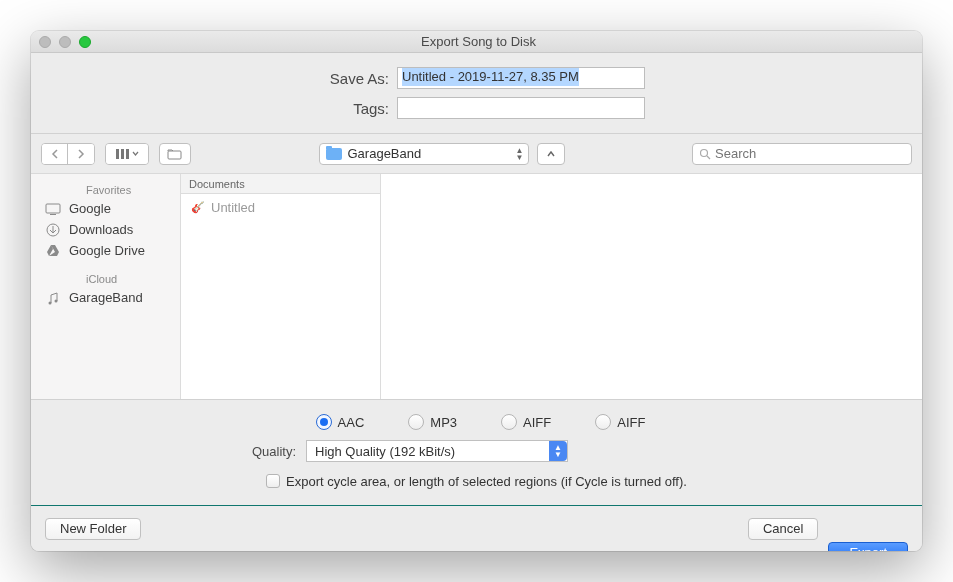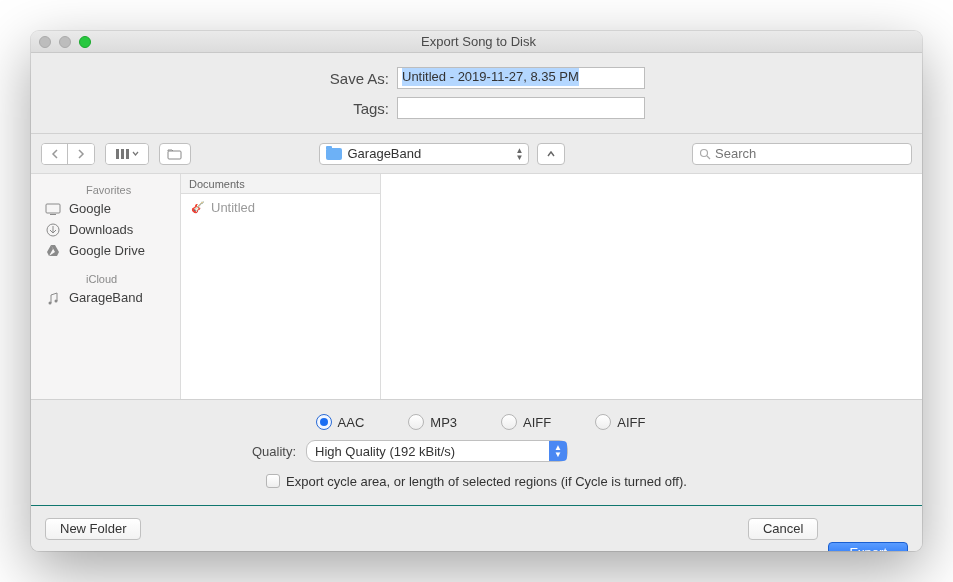--- a/index.html
+++ b/index.html
@@ -51,21 +51,21 @@
 .preview { flex: 1; }
 
 .options { border-top: 1px solid #d1d1d1; background: #ececec; padding: 14px 0 14px 0; display: flex; flex-direction: column; gap: 10px; }
 .radio-row { display: flex; gap: 44px; justify-content: center; padding-left: 8px; }
 .radio-item { display: flex; align-items: center; gap: 6px; font-size: 13px; }
 .radio-outer { width: 16px; height: 16px; border-radius: 50%; border: 1px solid #b5b5b5; background: linear-gradient(#fff,#eee); display: flex; align-items: center; justify-content: center; }
 .radio-item.selected .radio-outer { border-color: #2a6bd6; background: radial-gradient(#fff 0%, #e8f0ff 100%); }
 .radio-item.selected .radio-inner { width: 8px; height: 8px; border-radius: 50%; background: #1b6ef3; }
 .quality-row { display: flex; align-items: center; justify-content: center; gap: 10px; }
 .quality-label { width: 265px; text-align: right; color: #4a4a4a; }
-.select { width: 262px; height: 22px; border: 1px solid #c0c0c0; border-radius: 9px; background: #fff; display: flex; align-items: center; padding: 0 0 0 8px; position: relative; font-size: 13px; }
+.select { width: 262px; height: 22px; border: 1px solid #c0c0c0; border-radius: 0; background: #fff; display: flex; align-items: center; padding: 0 0 0 8px; position: relative; font-size: 13px; }
 .select .sel-arrows { position: absolute; right: 0; top: 0; bottom: 0; width: 18px; background: #4a88f3; border-radius: 0 4px 4px 0; display: flex; flex-direction: column; align-items: center; justify-content: center; color: #fff; font-size: 8px; line-height: 7px; }
 .check-row { display: flex; align-items: flex-start; justify-content: center; gap: 6px; padding: 2px 0; }
 .checkbox { width: 14px; height: 14px; border: 1px solid #b5b5b5; border-radius: 3px; background: linear-gradient(#fff,#eee); }
 
 .footer { height: 46px; border-top: 1px solid #0f766e; background: #ececec; display: flex; align-items: center; padding: 13px 14px; gap: 10px; }
 .push-btn { height: 22px; padding: 0 14px; border: 1px solid #c0c0c0; border-radius: 4px; background: linear-gradient(#fff,#f2f2f2); font-size: 13px; display: flex; align-items: center; color: #333; }
 .push-btn.primary { background: linear-gradient(#5a9cff,#1a6bf3); border-color: #1a5fd0; color: #fff; padding: 0 20px; margin-top: 48px; }
 .footer-spacer { flex: 1; }
 
 svg { display: block; }

